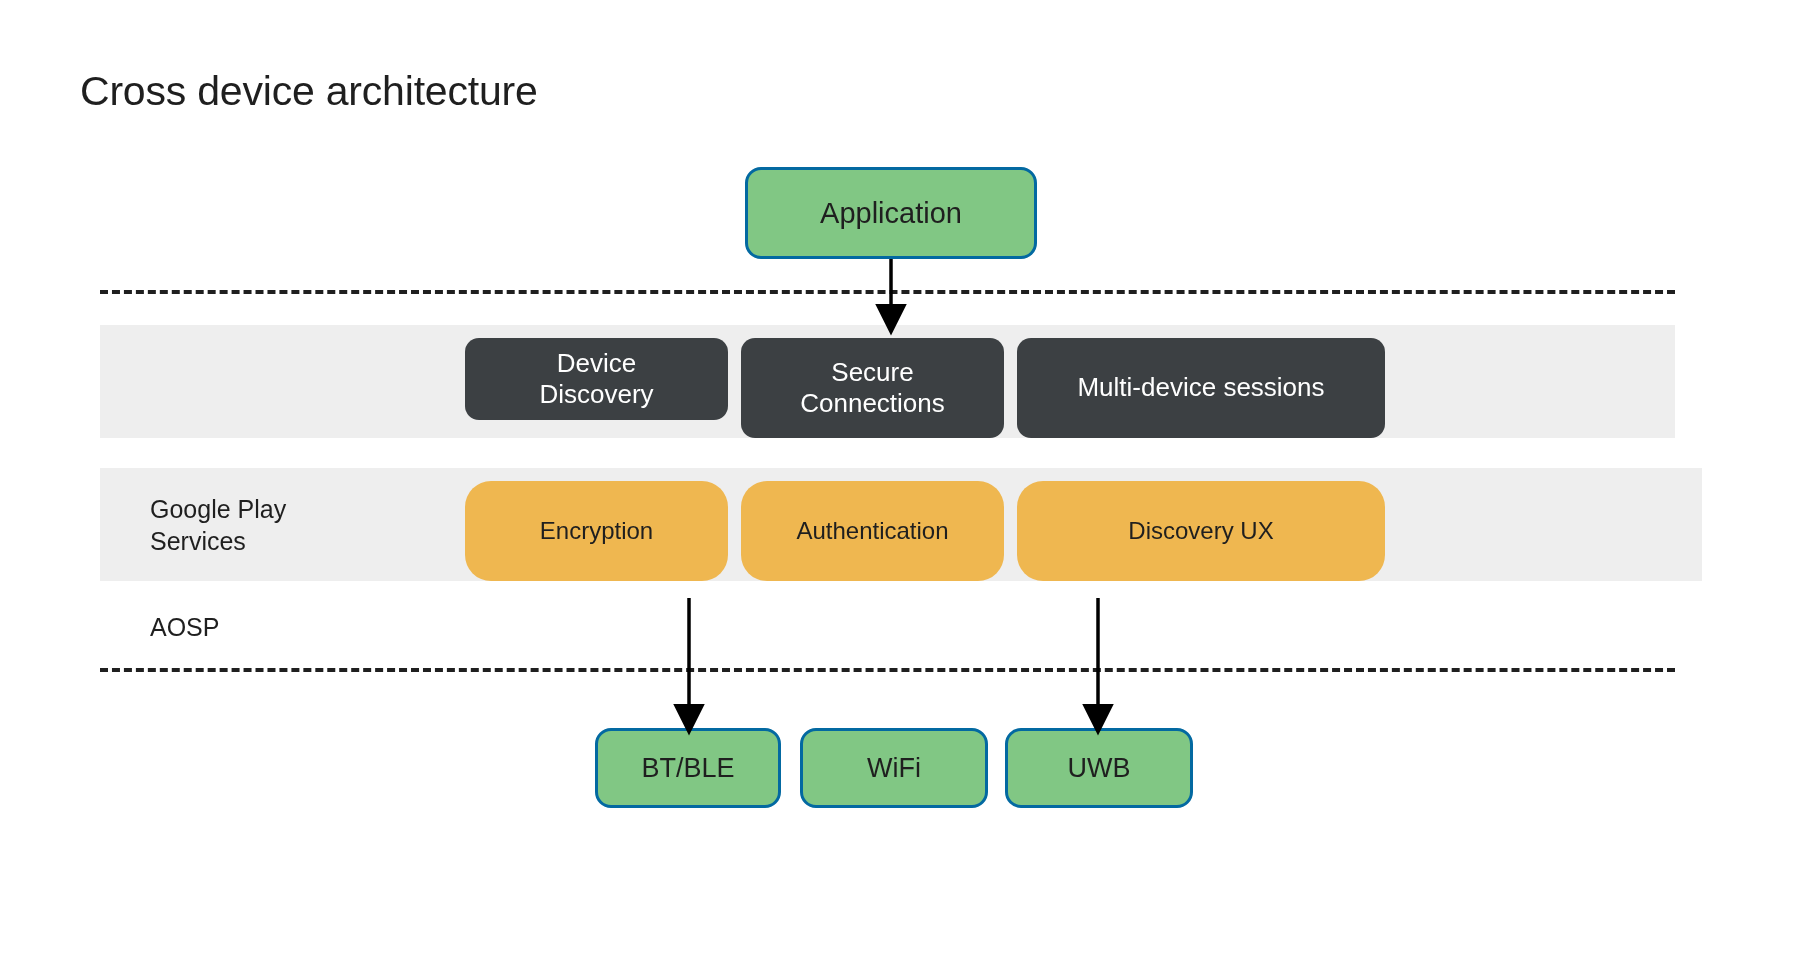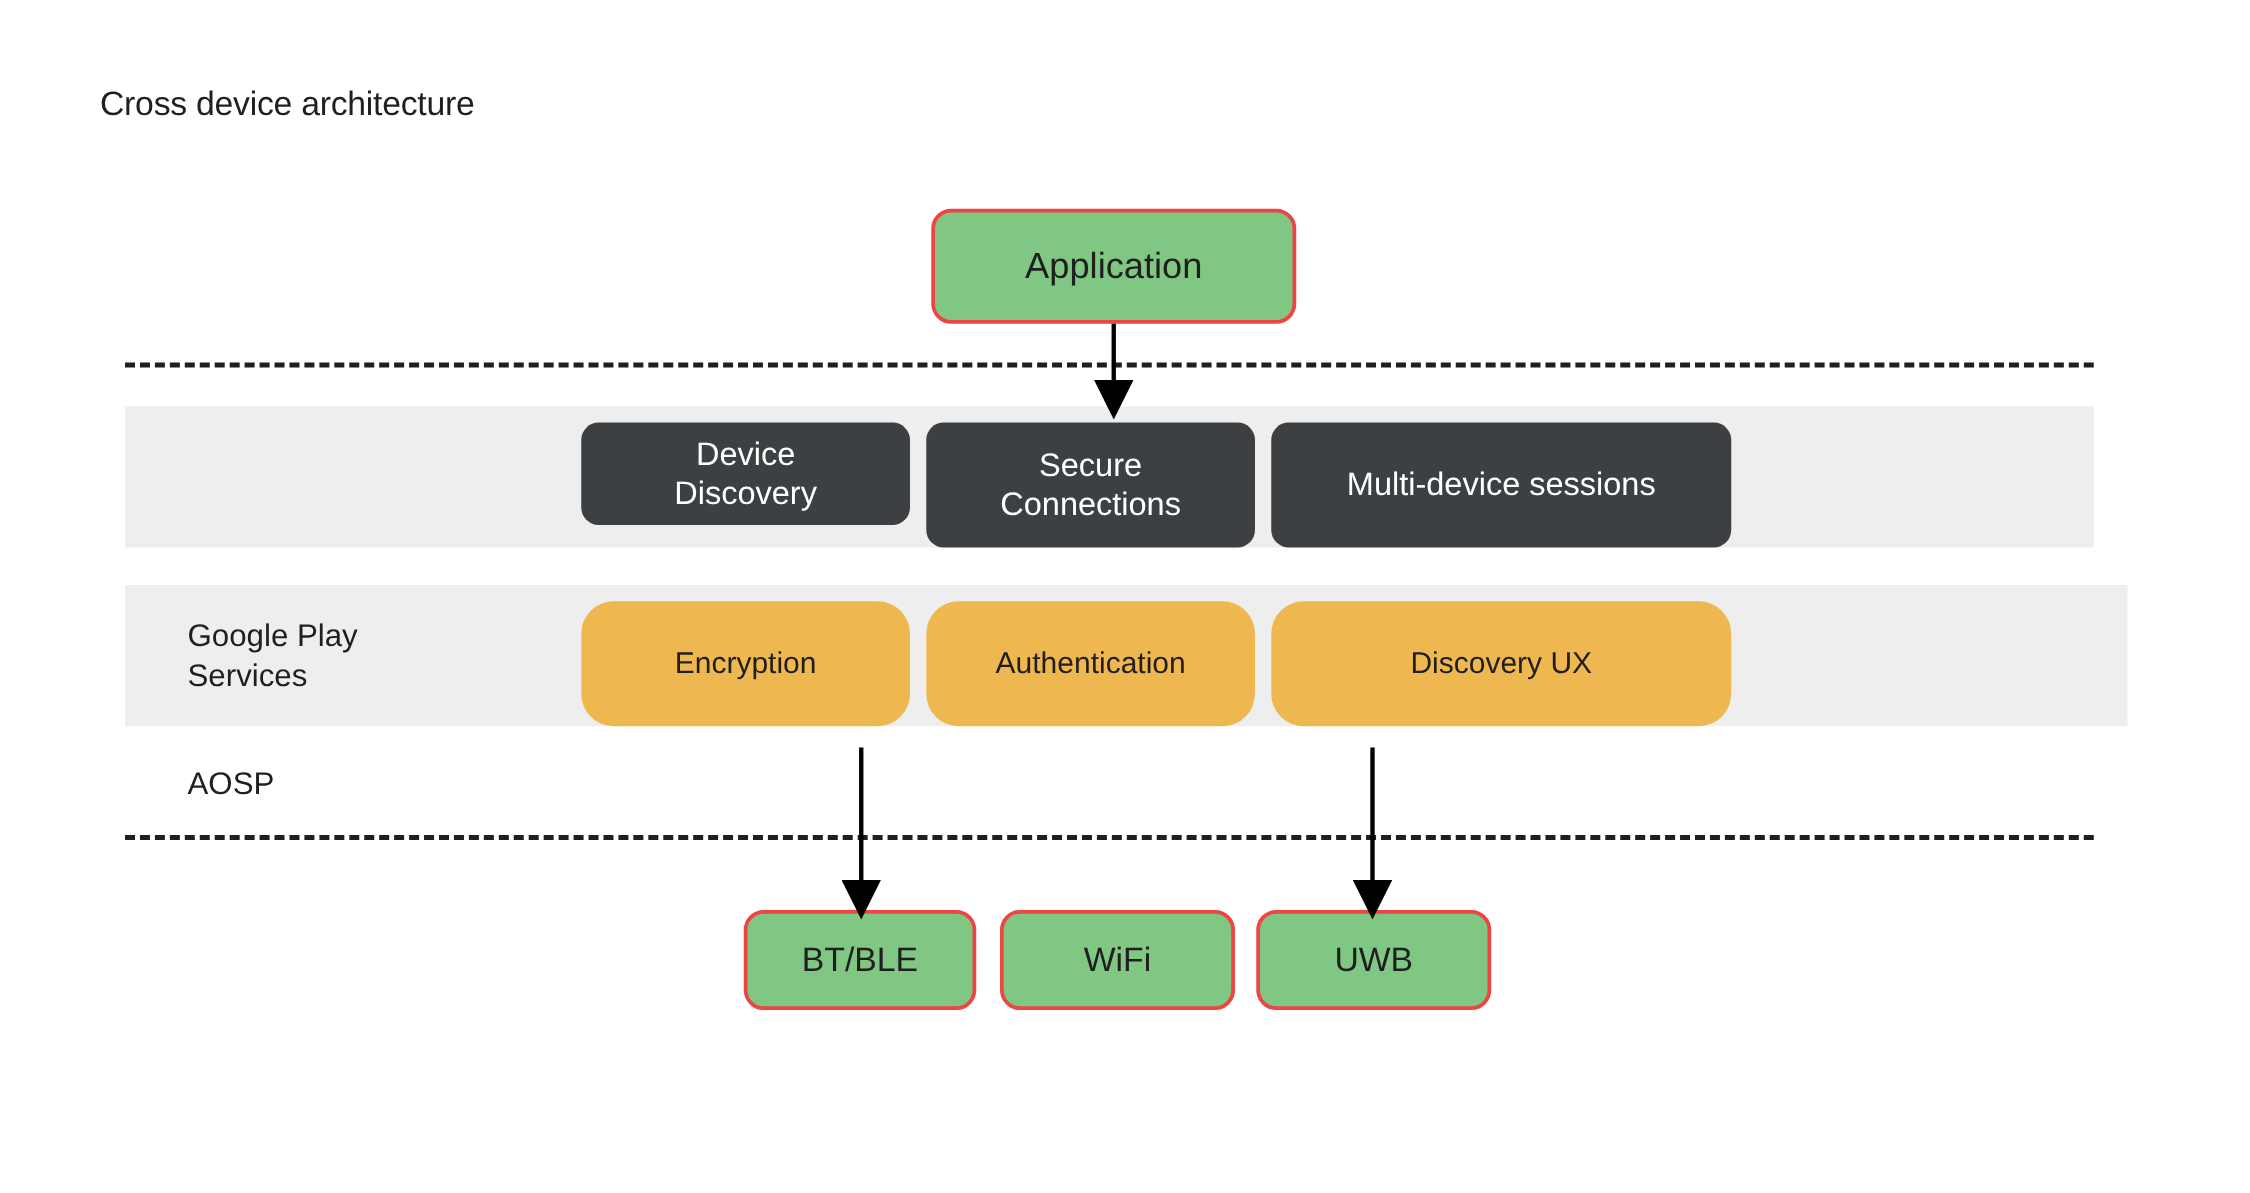--- a/index.html
+++ b/index.html
@@ -19,21 +19,21 @@
     left: 0; top: 0;
     width: 1800px;
     height: 954px;
   }
 
   
   .title {
     position: absolute;
     left: 80px;
     top: 68px;
-    font-size: 27px;
+    font-size: 41px;
     font-weight: 400;
     color: #1f1f1f;
     letter-spacing: -0.2px;
     white-space: nowrap;
   }
 
   
   .dashed-line {
     position: absolute;
     height: 0;
@@ -70,21 +70,21 @@
     align-items: center;
     justify-content: center;
     text-align: center;
     border-radius: 16px;
     box-sizing: border-box;
     line-height: 1.2;
   }
 
   .node-green {
     background: #81c784;
-    border: 3px solid #ef4444;
+    border: 3px solid #0369a1;
     color: #1f1f1f;
     font-size: 29px;
     font-weight: 500;
   }
 
   .node-dark {
     background: #3c4043;
     color: #ffffff;
     font-size: 26px;
     font-weight: 400;

